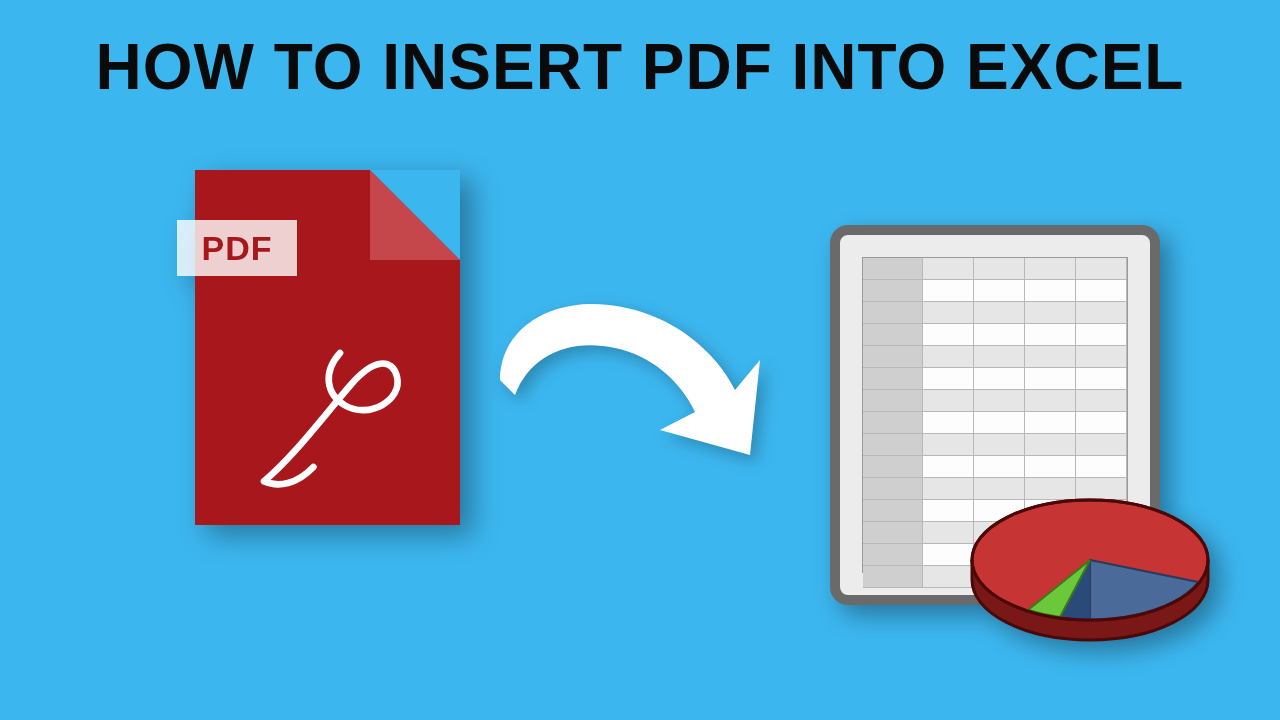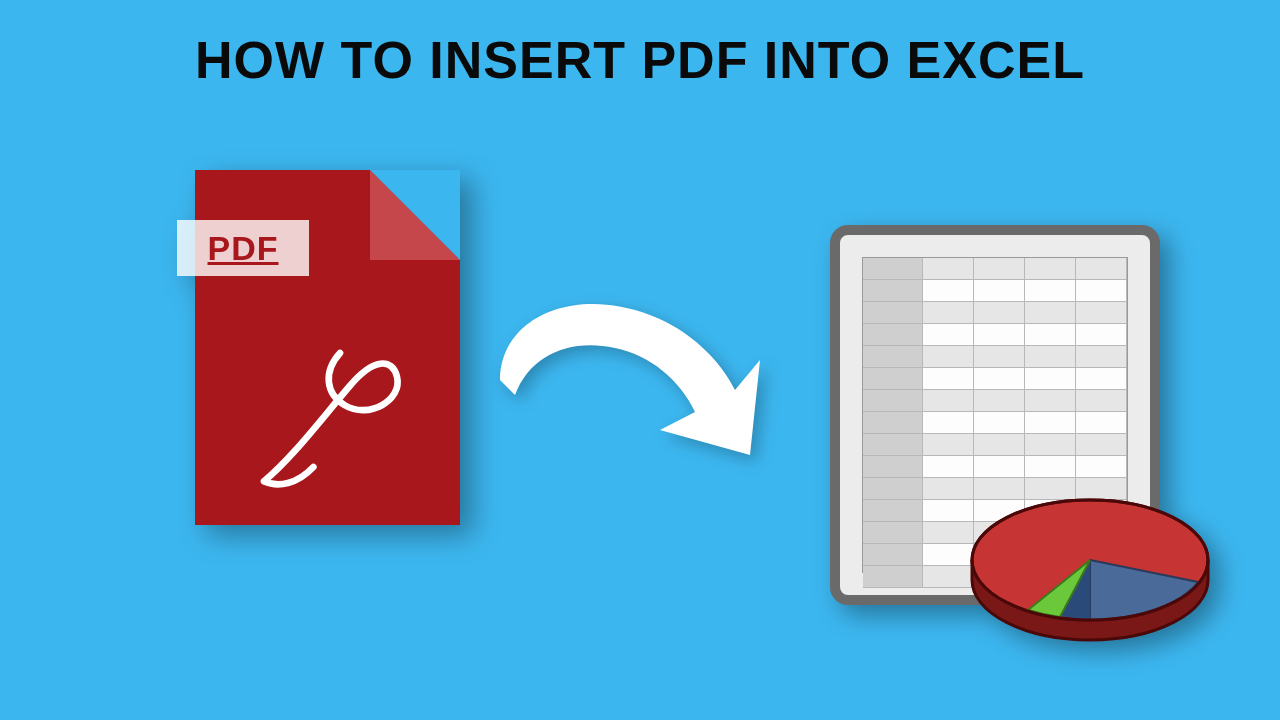--- a/index.html
+++ b/index.html
@@ -9,21 +9,21 @@
       background: #3cb6ef;
       position: relative;
       overflow: hidden;
       font-family: Arial, sans-serif;
     }
     .title {
       position: absolute;
       top: 30px;
       left: 50%;
       transform: translateX(-50%);
-      font-size: 52px;
+      font-size: 64px;
       font-weight: 900;
       color: #0a0a0a;
       letter-spacing: 1px;
       white-space: nowrap;
       font-family: "Arial Black", Impact, sans-serif;
       text-transform: uppercase;
     }
     .pdf-icon {
       position: absolute;
       left: 195px;
@@ -49,31 +49,30 @@
       position: absolute;
       right: 0; top: 0;
       width: 0; height: 0;
       border-bottom: 90px solid #c5474b;
       border-right: 90px solid transparent;
     }
     .pdf-badge {
       position: absolute;
       left: -18px;
       top: 50px;
-      width: 132px;
+      width: 120px;
       height: 56px;
       background: rgba(255,255,255,0.8);
       display: flex;
       align-items: center;
       justify-content: center;
       font-weight: 900;
       font-size: 34px;
       color: #a8171c;
       letter-spacing: 1px;
-      text-decoration: underline;
     }
     .pdf-swirl {
       position: absolute;
       left: 50px;
       top: 145px;
       width: 190px;
       height: 190px;
     }
     .arrow {
       position: absolute;

